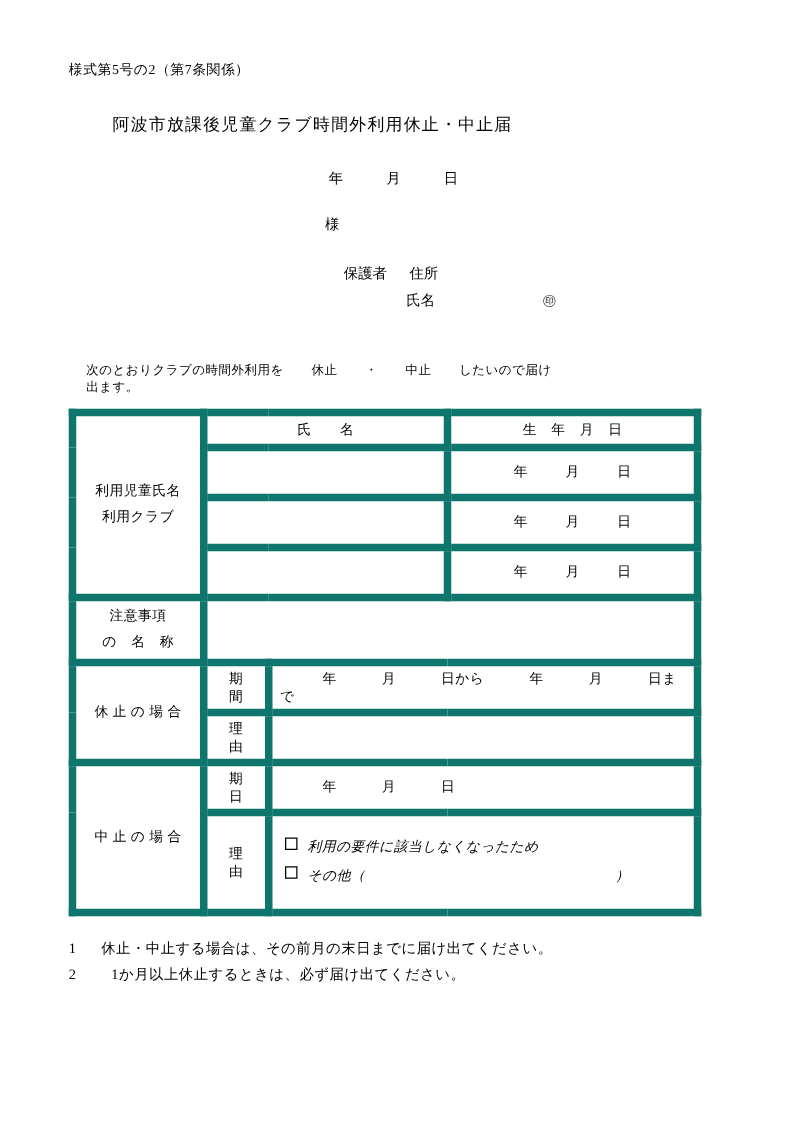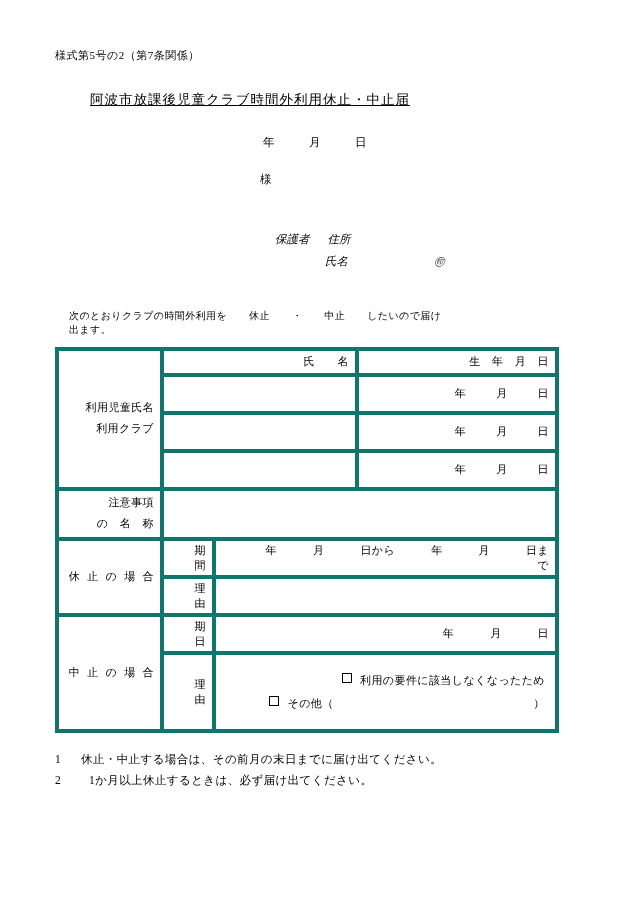--- a/index.html
+++ b/index.html
@@ -25,41 +25,39 @@
   .form-no {
     font-size: 11px;
     letter-spacing: 0.5px;
     margin-top: 8px;
   }
   .doc-title {
     text-align: center;
     font-size: 13.5px;
     letter-spacing: 1px;
     margin-top: 28px;
-    text-decoration: underline;
   }
   .date-line {
     margin-top: 26px;
     font-size: 11.5px;
     text-align: right;
     padding-right: 78px;
     letter-spacing: 0.5px;
   }
   .date-line span.gap { display:inline-block; width: 34px; }
   .addressee {
     margin-top: 22px;
     font-size: 11.5px;
     padding-left: 205px;
   }
   .guardian {
-    margin-top: 42px;
+    margin-top: 22px;
     font-size: 11.5px;
     padding-left: 220px;
     line-height: 1.9;
-    font-style: italic;
   }
   .guardian .lbl-gap { display:inline-block; width: 18px; }
   .guardian-row {
     position: relative;
   }
   .seal-mark {
     position: absolute;
     right: 0px;
     top: 0;
     font-size: 11px;
@@ -71,47 +69,46 @@
     letter-spacing: 0.4px;
   }
   .intro .sp { display:inline-block; width: 22px; }
   table.form {
     margin-top: 10px;
     border-collapse: collapse;
     width: 500px;
     table-layout: fixed;
   }
   table.form td {
-    border: 4px solid #0f766e;
+    border: 6px solid #0f766e;
     font-size: 11px;
     padding: 0 6px;
     vertical-align: middle;
     letter-spacing: 0.4px;
-    text-align: right;
   }
   .hdr { text-align: center; height: 22px; }
   .lbl {
     text-align: center;
     letter-spacing: 3px;
     line-height: 1.85;
-    font-family: Liberation Mono, monospace;
   }
   .row-h { height: 34px; }
   .name-cell { height: 34px; }
   .dob-cell { text-align: center; letter-spacing: 0.5px; }
   .dob-cell .g { display:inline-block; width: 30px; }
   .sub-lbl {
     text-align: center;
     letter-spacing: 3px;
   }
   .period-cell .g1 { display:inline-block; width: 34px; }
   .period-cell .g2 { display:inline-block; width: 36px; }
   .checkline {
     font-size: 11px;
     line-height: 2.1;
+    font-style: italic;
   }
   .box {
     display: inline-block;
     width: 8px; height: 8px;
     border: 1px solid #000;
     margin-right: 8px;
     vertical-align: 1px;
   }
   .notes {
     margin-top: 16px;

